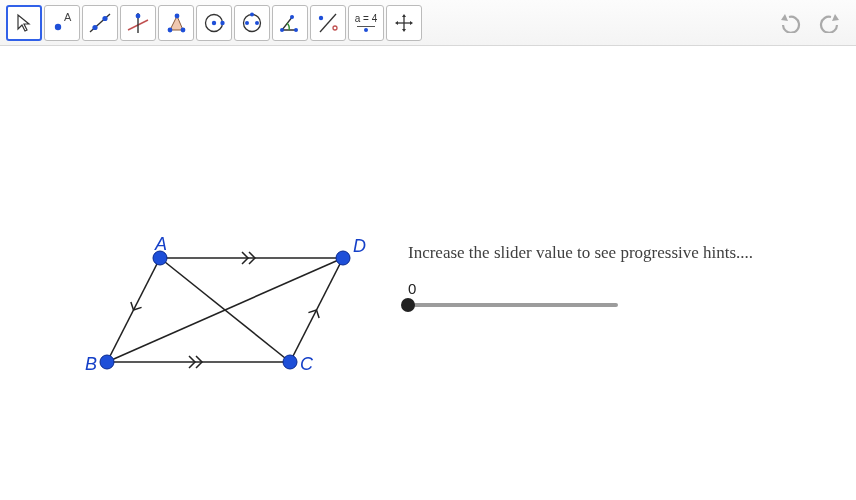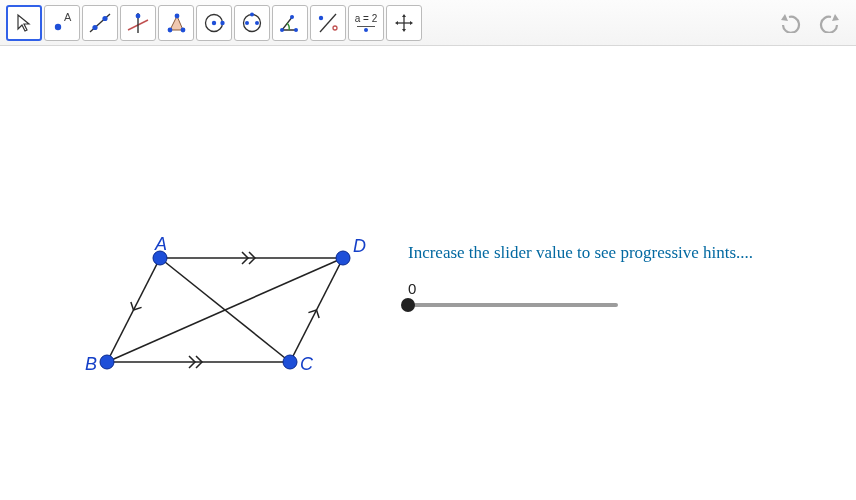--- a/index.html
+++ b/index.html
@@ -71,21 +71,21 @@
   .pt-label {
     position: absolute;
     font-family: Arial, sans-serif;
     font-size: 18px;
     color: #1540c8;
     font-style: italic;
   }
   .hint-text {
     position: absolute;
     font-size: 17px;
-    color: #0369a1;
+    color: #404040;
     font-family: Georgia, 'Times New Roman', serif;
   }
   .slider-wrap {
     position: absolute;
   }
   .slider-value {
     font-size: 15px;
     color: #222;
     margin-bottom: 6px;
     font-family: Arial, sans-serif;
@@ -179,21 +179,21 @@
 
   <div class="tool-btn">
     <svg width="26" height="26" viewBox="0 0 26 26">
       <line x1="5" y1="22" x2="21" y2="4" stroke="#333" stroke-width="1.3"></line>
       <circle cx="6" cy="8" r="2.2" fill="#1e4fd8"></circle>
       <circle cx="20" cy="18" r="2" fill="none" stroke="#c05050" stroke-width="1.3"></circle>
     </svg>
   </div>
 
   <div class="tool-btn text-btn">
-    <span>a = 2</span>
+    <span>a = 4</span>
     <div class="mini-line"></div>
     <div class="mini-dot"></div>
   </div>
 
   <div class="tool-btn">
     <svg width="22" height="22" viewBox="0 0 22 22">
       <path d="M11 2 L13 5 L9 5 Z M11 20 L13 17 L9 17 Z M2 11 L5 9 L5 13 Z M20 11 L17 9 L17 13 Z" fill="#333"></path>
       <line x1="11" y1="4" x2="11" y2="18" stroke="#333" stroke-width="1.3"></line>
       <line x1="4" y1="11" x2="18" y2="11" stroke="#333" stroke-width="1.3"></line>
     </svg>

